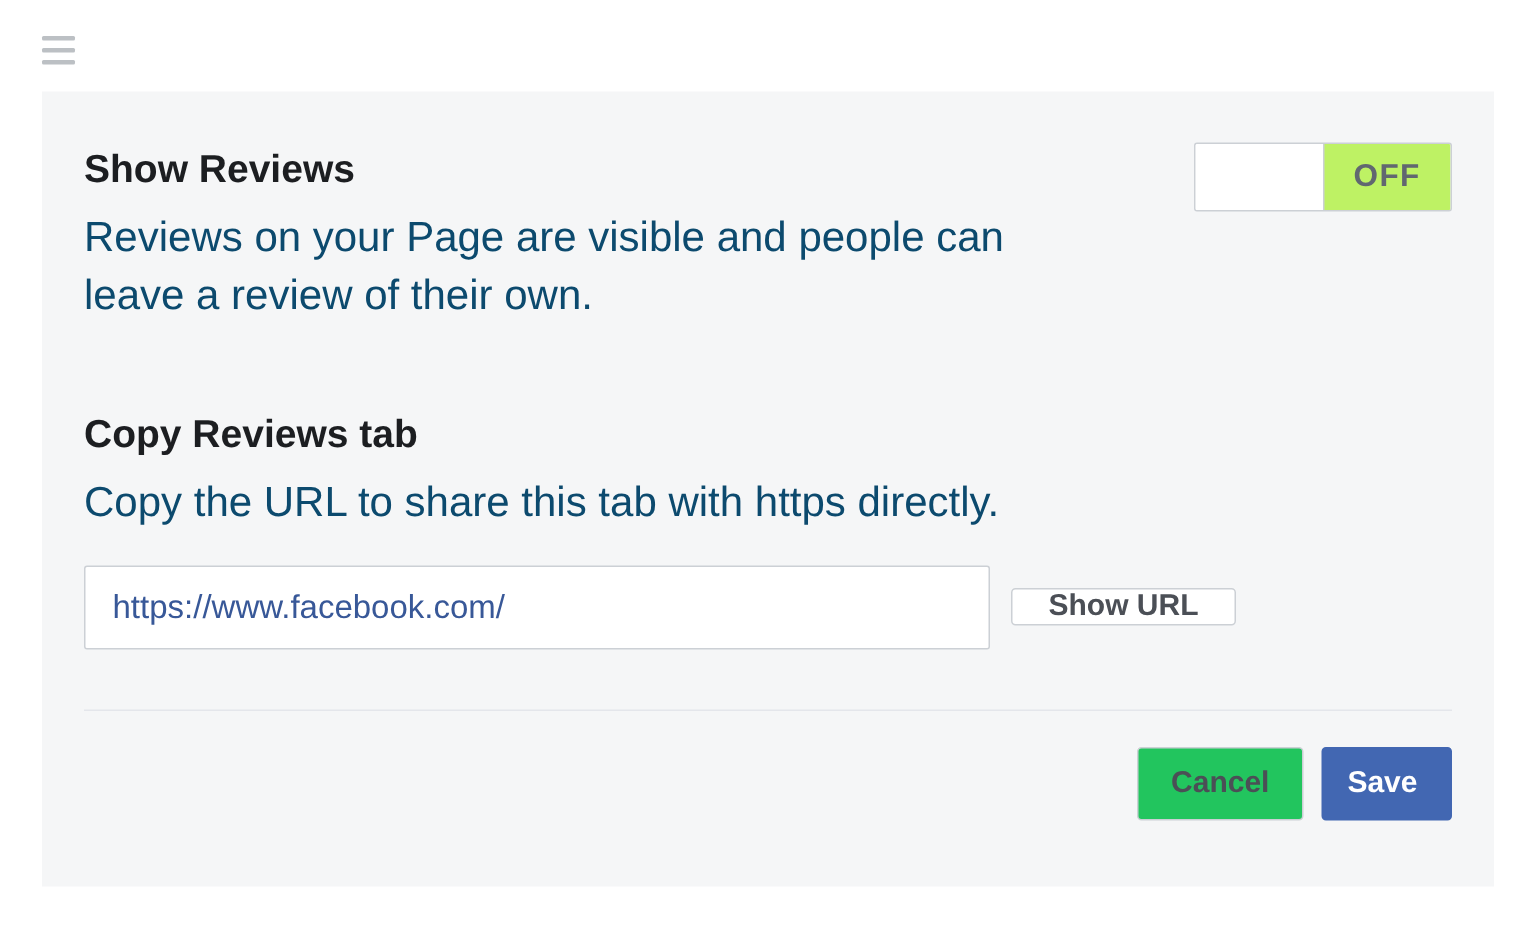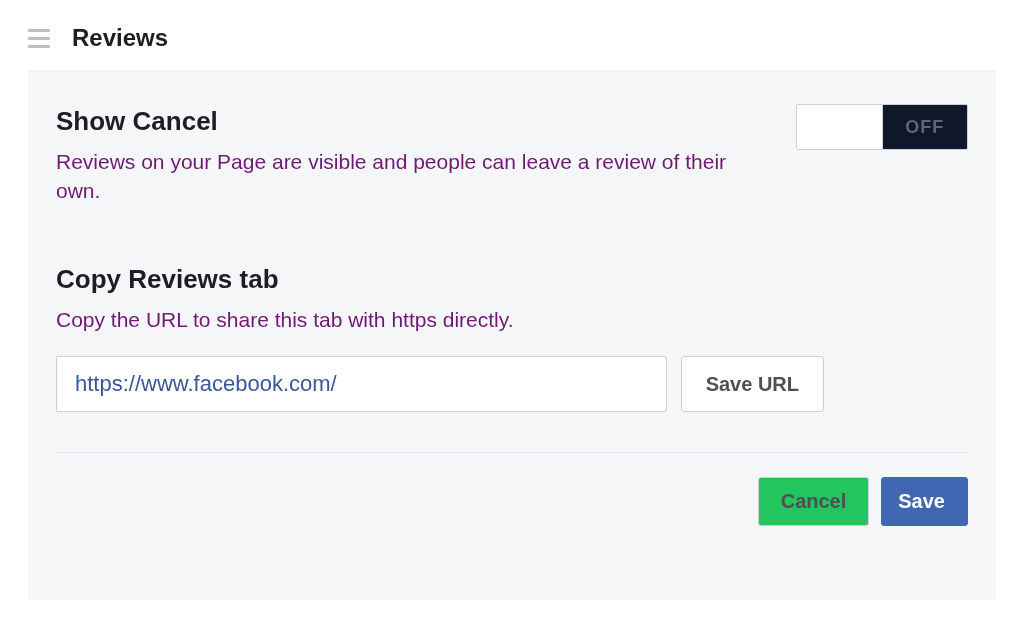--- a/index.html
+++ b/index.html
@@ -46,59 +46,60 @@
       position: relative;
       min-height: 530px;
     }
     .section-heading {
       font-size: 26px;
       font-weight: 700;
       color: #1c1e21;
       margin-bottom: 10px;
     }
     .section-desc {
-      font-size: 21px;
-      color: #701a75;
+      font-size: 28px;
+      color: #0c4a6e;
       line-height: 1.4;
       max-width: 680px;
     }
     .toggle-wrap {
       position: absolute;
       top: 34px;
       right: 28px;
       display: flex;
       border: 1px solid #ccd0d5;
       border-radius: 2px;
       overflow: hidden;
       height: 46px;
       width: 172px;
     }
     .toggle-empty {
       flex: 1;
       background: #ffffff;
     }
     .toggle-label {
       flex: 1;
-      background: #0f172a;
+      background: #bef264;
       border-left: 1px solid #ccd0d5;
       display: flex;
       align-items: center;
       justify-content: center;
-      font-size: 18px;
+      font-size: 21px;
       font-weight: 700;
       color: #616770;
       letter-spacing: 1px;
     }
     .share-section {
       margin-top: 58px;
     }
     .url-row {
       display: flex;
       margin-top: 22px;
       max-width: 768px;
+      align-items: center;
     }
     .url-input {
       flex: 1;
       border: 1px solid #ccd0d5;
       border-radius: 2px;
       background: #ffffff;
       padding: 14px 18px;
       font-size: 22px;
       color: #385898;
       font-family: inherit;
@@ -149,41 +150,40 @@
   </style>
 </head>
 <body>
 
 <div class="header">
   <div class="hamburger">
     <span></span>
       <span></span>
       <span></span>
   </div>
-  <div class="header-title">Reviews</div>
 </div>
 
 <div class="content">
 
   <div class="toggle-wrap">
     <div class="toggle-empty"></div>
     <div class="toggle-label">OFF</div>
   </div>
 
   <div>
-    <div class="section-heading">Show Cancel</div>
+    <div class="section-heading">Show Reviews</div>
     <div class="section-desc">Reviews on your Page are visible and people can leave a review of their own.</div>
   </div>
 
   <div class="share-section">
     <div class="section-heading">Copy Reviews tab</div>
     <div class="section-desc">Copy the URL to share this tab with https directly.</div>
     <div class="url-row">
       <input type="text" class="url-input" value="https://www.facebook.com/" style="">
-      <button class="copy-btn">Save URL</button>
+      <button class="copy-btn">Show URL</button>
     </div>
   </div>
 
   <hr class="divider">
 
   <div class="footer-actions">
     <button class="btn btn-cancel">Cancel</button>
     <button class="btn btn-save">Save</button>
   </div>
 

